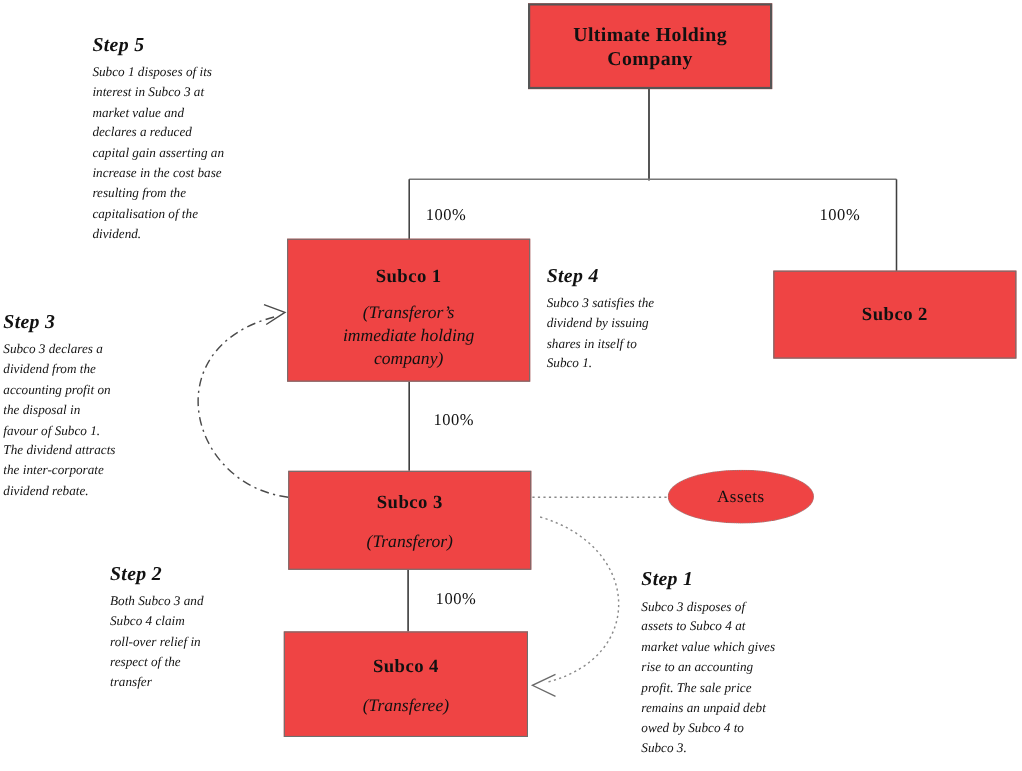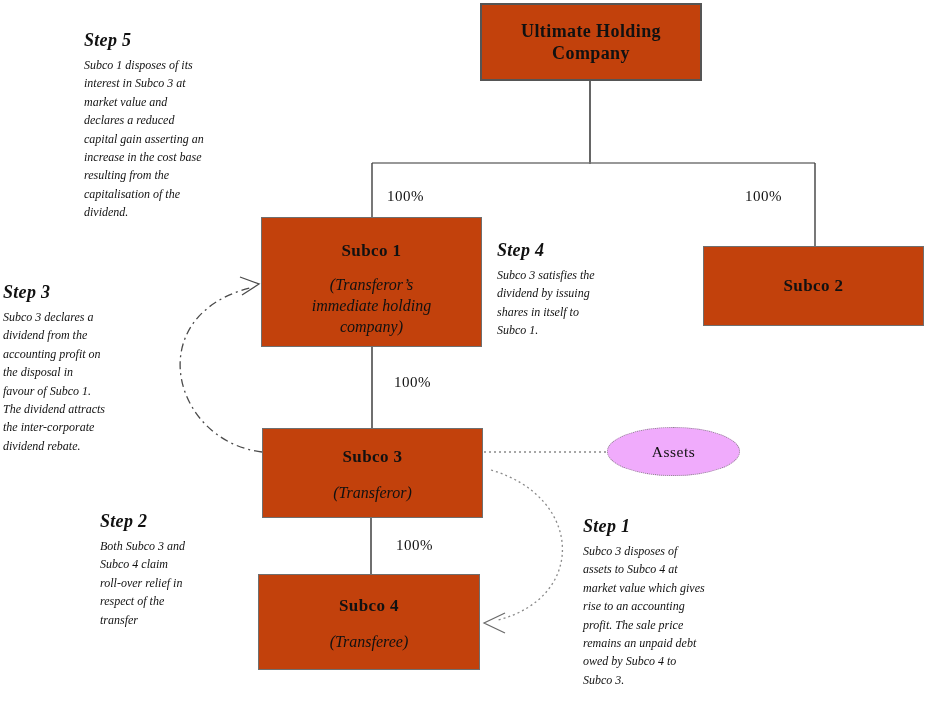--- a/index.html
+++ b/index.html
@@ -14,21 +14,21 @@
   }
   .svg-layer {
     position: absolute;
     left: 0; top: 0;
     width: 929px; height: 701px;
     pointer-events: none;
   }
   .node {
     position: absolute;
     border: 1px solid #6f6f6f;
-    background: #c2410c;
+    background: #ef4444;
     display: flex;
     flex-direction: column;
     align-items: center;
     text-align: center;
     box-sizing: border-box;
   }
   .node-title {
     font-weight: bold;
     font-size: 17px;
     letter-spacing: 0.4px;
@@ -63,21 +63,21 @@
   }
   .ellipse {
     position: absolute;
     border: 1.5px dotted #8a8a8a;
     border-radius: 50%;
     display: flex;
     align-items: center;
     justify-content: center;
     font-size: 15.5px;
     letter-spacing: 0.5px;
-    background: #f0abfc;
+    background: #ef4444;
     box-sizing: border-box;
   }
 </style>
 </head>
 <body>
 
 <div class="canvas">
 
   <svg class="svg-layer" viewBox="0 0 929 701" xmlns="http://www.w3.org/2000/svg">
 

